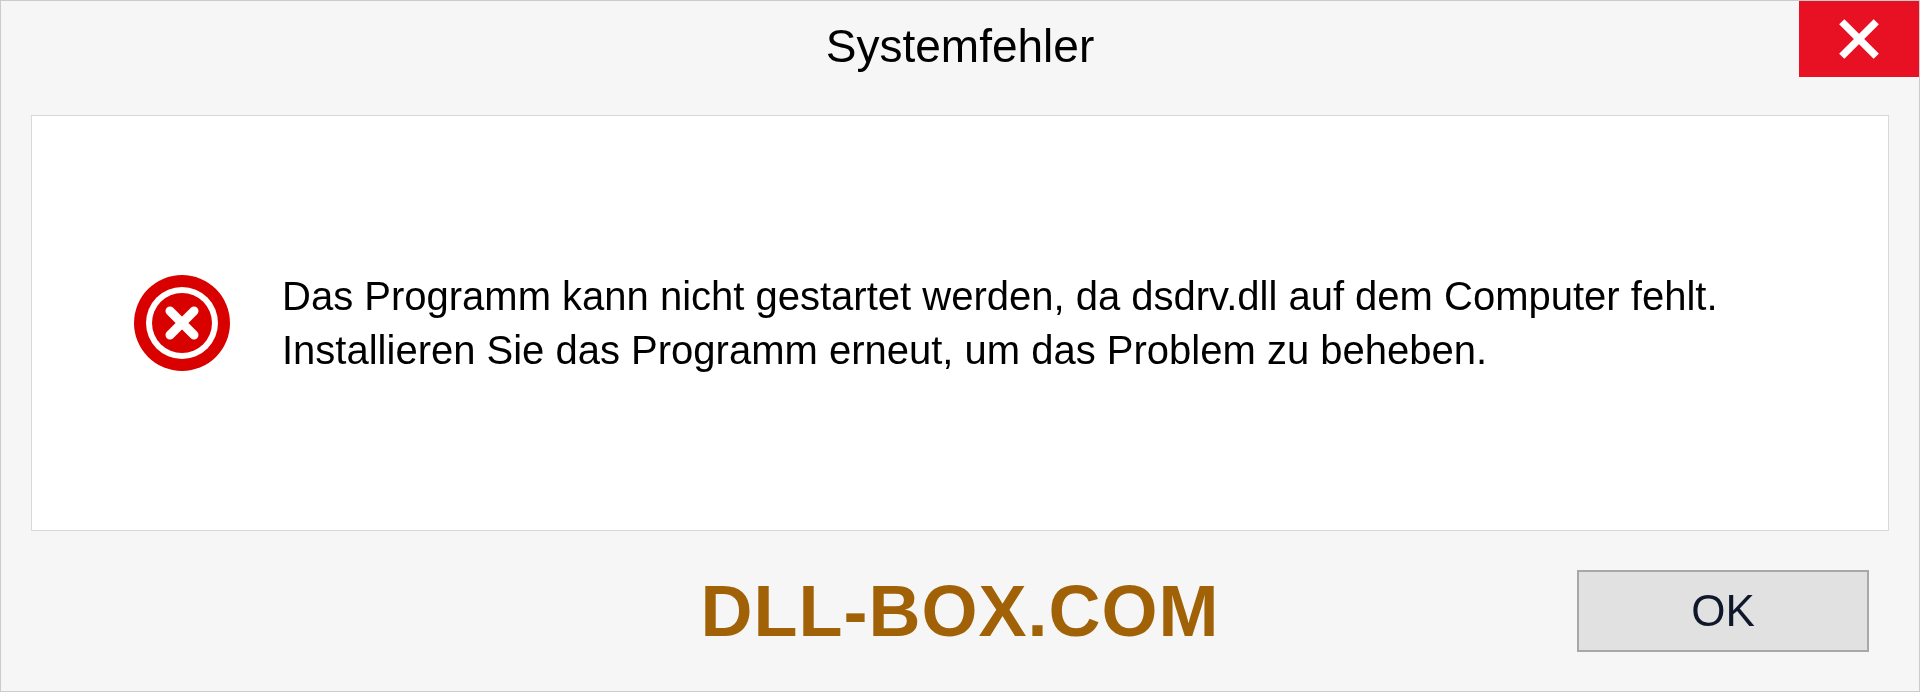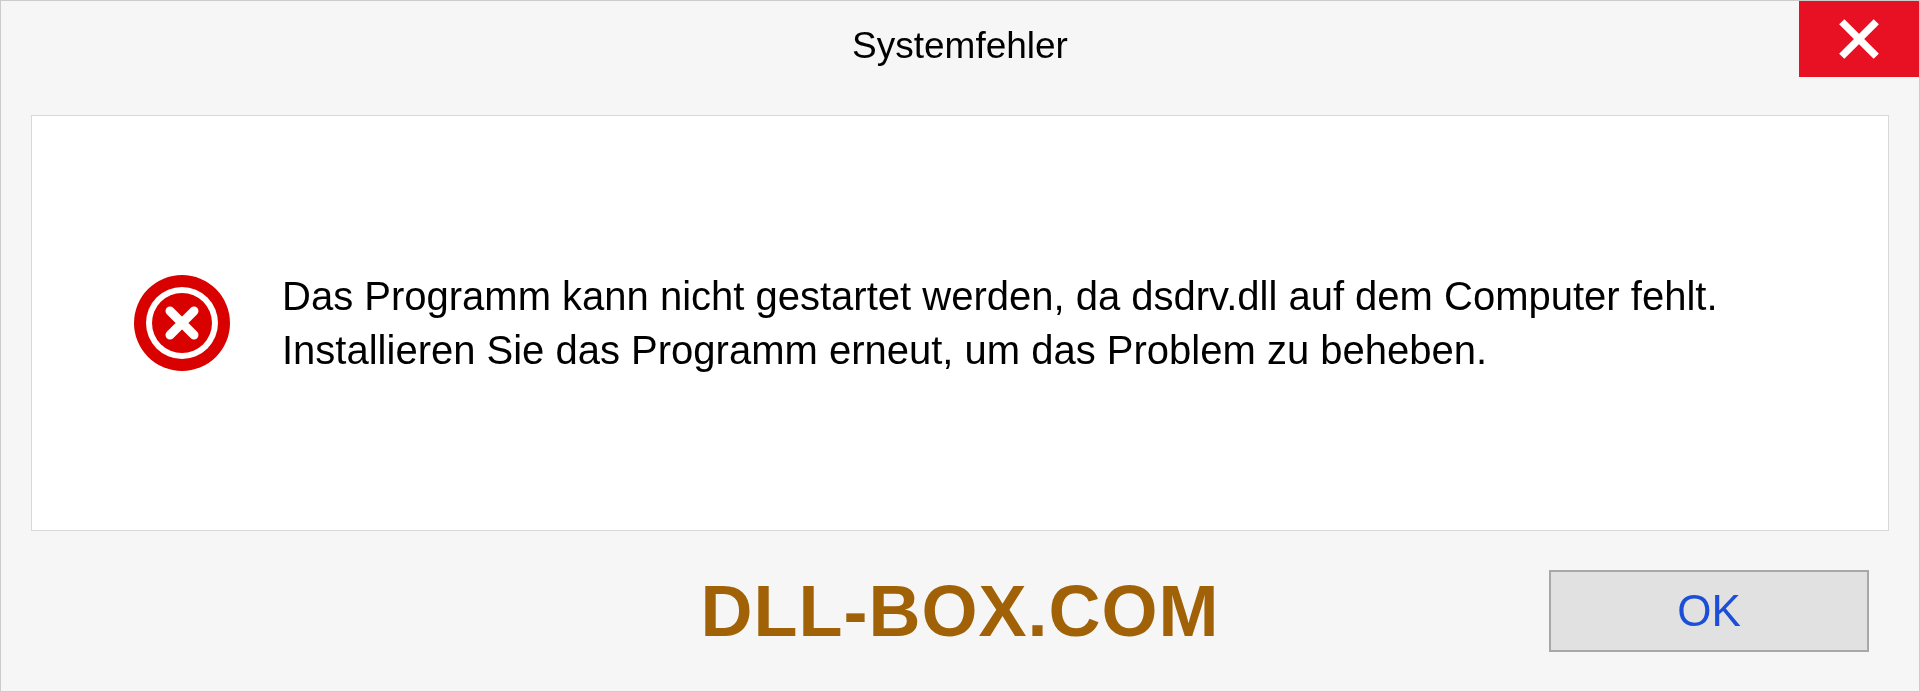--- a/index.html
+++ b/index.html
@@ -25,21 +25,21 @@
     }
     .titlebar {
       height: 90px;
       display: flex;
       align-items: center;
       justify-content: center;
       position: relative;
       background: #f6f6f6;
     }
     .title {
-      font-size: 37px;
+      font-size: 46px;
       font-weight: 400;
       color: #000;
       text-align: center;
     }
     .close-btn {
       position: absolute;
       right: 0;
       top: 0;
       width: 120px;
       height: 76px;
@@ -86,26 +86,26 @@
       position: absolute;
       left: 50%;
       transform: translateX(-50%);
       font-size: 72px;
       font-weight: 800;
       color: #a16207;
       letter-spacing: 1px;
       font-family: Arial, sans-serif;
     }
     .ok-btn {
-      width: 320px;
+      width: 292px;
       height: 82px;
       background: #e1e1e1;
       border: 2px solid #a8a8a8;
       font-size: 44px;
-      color: #1d4ed8;
+      color: #0f172a;
       display: flex;
       align-items: center;
       justify-content: center;
       cursor: pointer;
       font-family: "Segoe UI", Arial, sans-serif;
     }
   </style>
 </head>
 <body>
 

